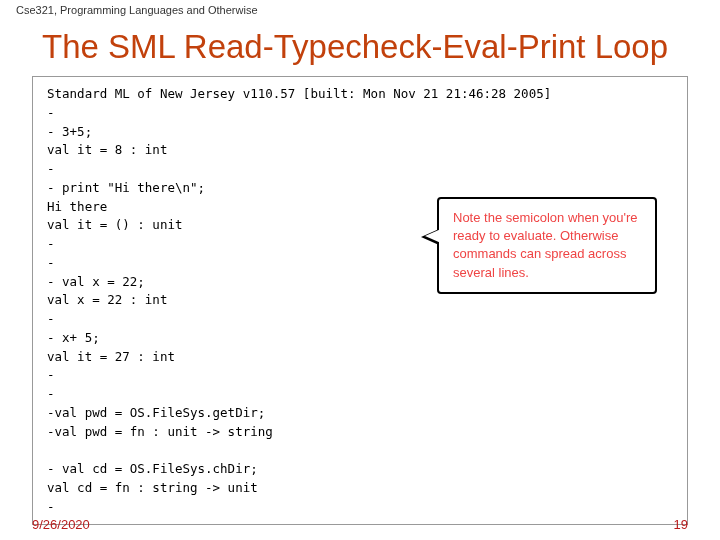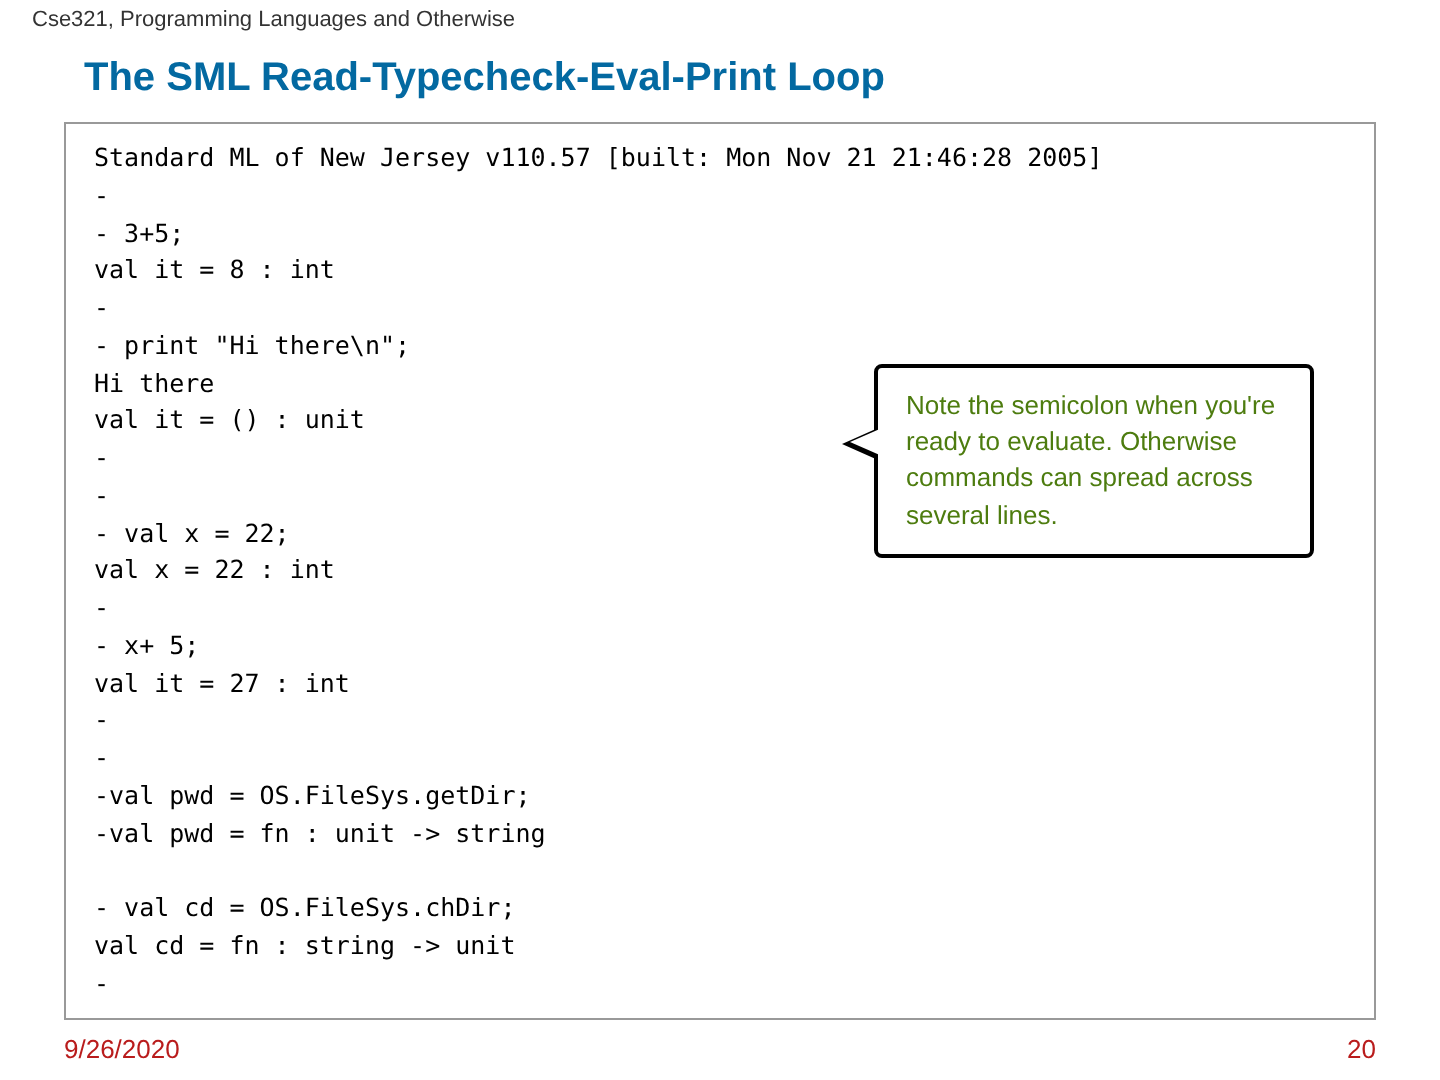--- a/index.html
+++ b/index.html
@@ -13,23 +13,23 @@
     }
     .top-bar {
       font-size: 11px;
       color: #333;
       padding: 4px 16px;
     }
     .slide-container {
       padding: 8px 32px 8px 32px;
     }
     .slide-title {
-      font-size: 20px;
-      font-weight: bold;
-      color: #0369a1;
+      font-size: 33px;
+      font-weight: normal;
+      color: #c2410c;
       margin-bottom: 10px;
       padding-left: 10px;
     }
     .code-box {
       border: 1px solid #999;
       background: #fff;
       padding: 8px 14px;
       font-family: 'Courier New', Courier, monospace;
       font-size: 12.5px;
       color: #000;
@@ -43,21 +43,21 @@
     .tooltip-box {
       position: absolute;
       right: 30px;
       top: 120px;
       background: #fff;
       border: 2px solid #000;
       border-radius: 4px;
       padding: 10px 14px;
       font-family: Arial, sans-serif;
       font-size: 13px;
-      color: #4d7c0f;
+      color: #ef4444;
       max-width: 220px;
       line-height: 1.4;
     }
     .tooltip-arrow {
       position: absolute;
       left: -18px;
       top: 30px;
       width: 0;
       height: 0;
       border-top: 8px solid transparent;
@@ -125,14 +125,14 @@
     <div class="tooltip-box">
       <div class="tooltip-arrow"></div>
       <div class="tooltip-arrow-inner"></div>
       <span>Note the semicolon when you're ready to evaluate. Otherwise commands can spread across several lines.</span>
     </div>
   </div>
 </div>
 
 <div class="bottom-bar">
   <span>9/26/2020</span>
-  <span>20</span>
+  <span>19</span>
 </div>
 
 </body></html>

